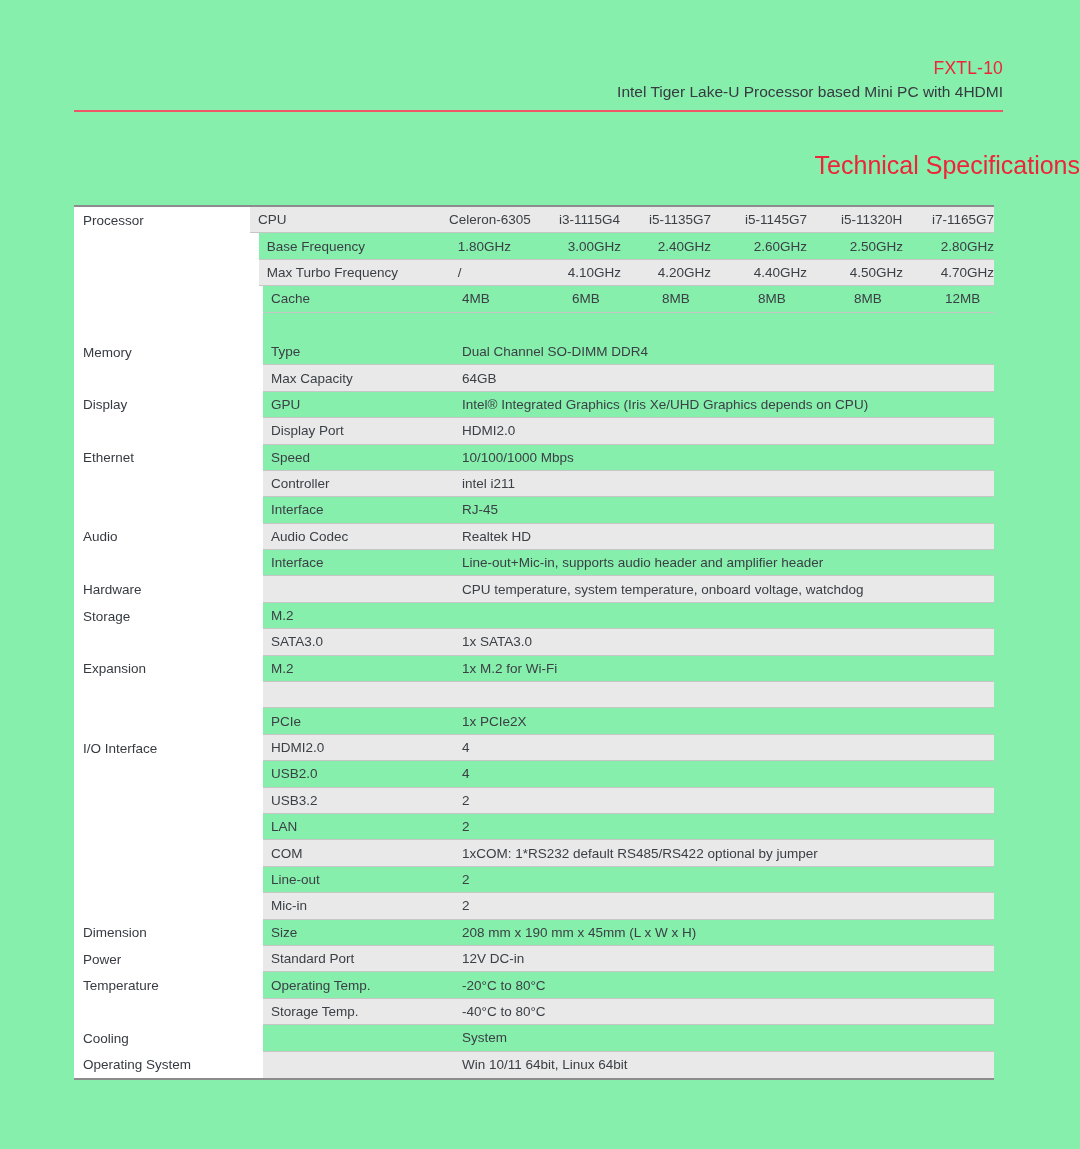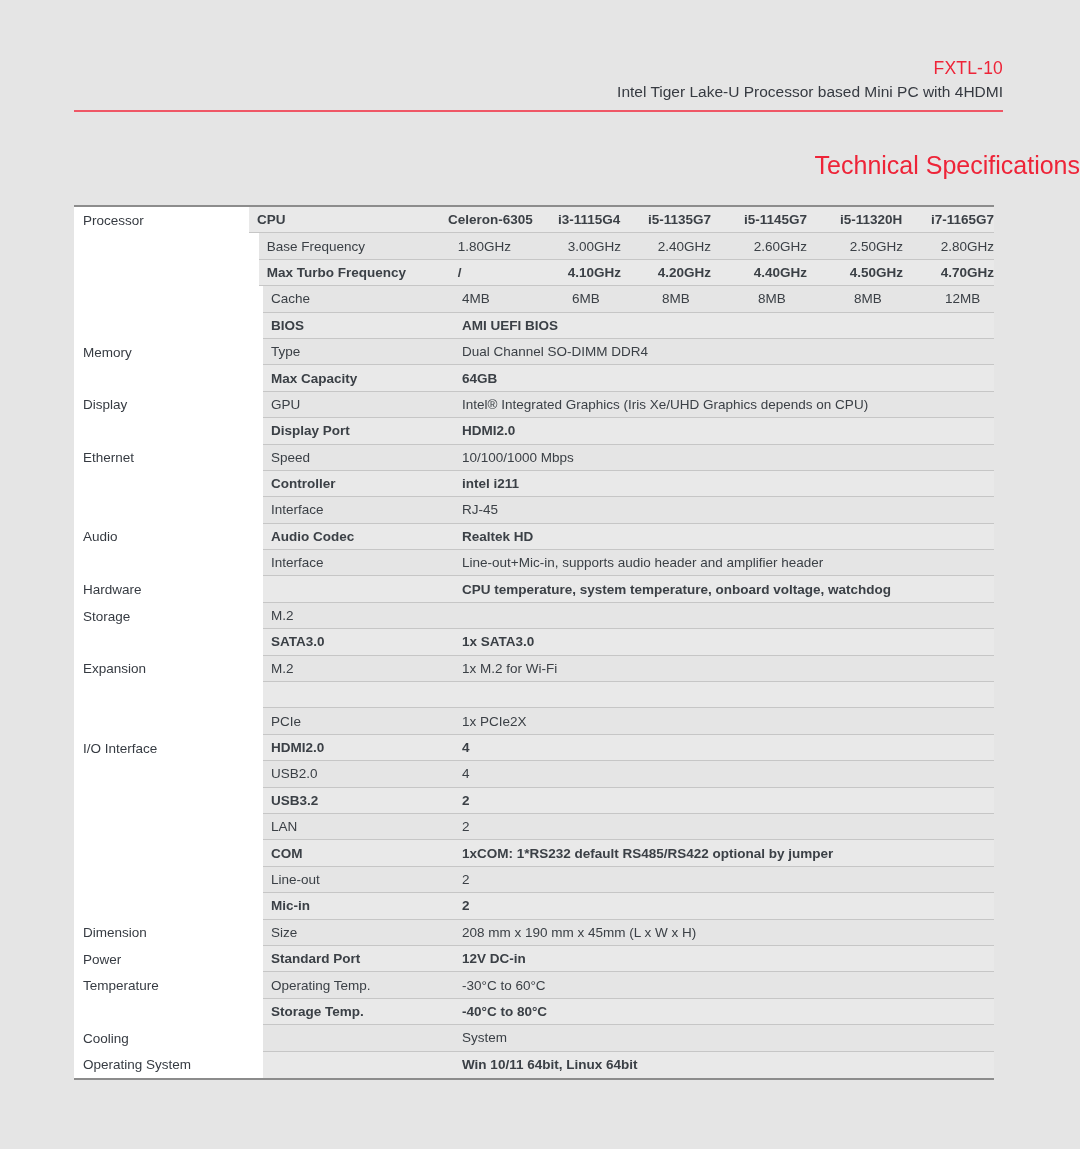--- a/index.html
+++ b/index.html
@@ -12,21 +12,21 @@
     --text:#3b4046;
   }
   *{margin:0;padding:0;box-sizing:border-box;}
   html,body{background:#ffffff;}
   body{
     width:1080px;height:1149px;
     font-family:"Liberation Sans",sans-serif;
     color:var(--text);
     overflow:hidden;
   }
-  .page{position:relative;width:1080px;height:1149px;background:#e5e5e5;}
+  .page{position:relative;width:1080px;height:1149px;background:#86efac;}
 
   
   .header{padding:58px 77px 0 74px;text-align:right;}
   .code{color:var(--accent);font-size:17.5px;line-height:20px;font-weight:500;letter-spacing:.2px;}
   .subtitle{margin-top:5px;color:#363a41;font-size:15.5px;line-height:18px;}
   .rule{margin:9px 77px 0 74px;height:2px;background:var(--divider-pink);}
 
   
   .section-title{margin:40px 0 0 81px;color:var(--accent);font-size:25px;line-height:27px;font-weight:500;text-align:right;}
 
@@ -41,21 +41,21 @@
     width:189px;padding-left:9px;background:#fff;
     display:flex;align-items:center;
     font-size:13.5px;color:#363b42;white-space:nowrap;
   }
   .rowbody{
     flex:1;display:flex;
     border-bottom:1px solid var(--row-divider);
     font-size:13.5px;color:var(--text);
   }
   .spec-row:last-child .rowbody{border-bottom:none;}
-  .rowbody.shaded{background:var(--row-shade);font-weight:bold;}
+  .rowbody.shaded{background:var(--row-shade);}
   .sub{width:192px;padding-left:8px;display:flex;align-items:center;white-space:nowrap;}
   .val{flex:1;padding-left:7px;display:flex;align-items:center;white-space:nowrap;}
   .val.multi{padding-left:0;}
   .cell{display:flex;align-items:center;padding-left:7px;white-space:nowrap;}
   .cell.c0{width:110px}
   .cell.c1{width:90px}
   .cell.c2{width:96px}
   .cell.c3{width:96px}
   .cell.c4{width:91px}
   .cell.c5{flex:1}
@@ -122,24 +122,20 @@
             <div class="cell c1">6MB</div>
             <div class="cell c2">8MB</div>
             <div class="cell c3">8MB</div>
             <div class="cell c4">8MB</div>
             <div class="cell c5">12MB</div>
           </div>
         </div>
       </div>
       <div class="spec-row">
         <div class="cat"></div>
-        <div class="rowbody shaded">
-          <div class="sub">BIOS</div>
-          <div class="val">AMI UEFI BIOS</div>
-        </div>
       </div>
       <div class="spec-row">
         <div class="cat">Memory</div>
         <div class="rowbody">
           <div class="sub">Type</div>
           <div class="val">Dual Channel SO-DIMM DDR4</div>
         </div>
       </div>
       <div class="spec-row">
         <div class="cat"></div>
@@ -297,21 +293,21 @@
         <div class="cat">Power</div>
         <div class="rowbody shaded">
           <div class="sub">Standard Port</div>
           <div class="val">12V DC-in</div>
         </div>
       </div>
       <div class="spec-row">
         <div class="cat">Temperature</div>
         <div class="rowbody">
           <div class="sub">Operating Temp.</div>
-          <div class="val">-30°C to 60°C</div>
+          <div class="val">-20°C to 80°C</div>
         </div>
       </div>
       <div class="spec-row">
         <div class="cat"></div>
         <div class="rowbody shaded">
           <div class="sub">Storage Temp.</div>
           <div class="val">-40°C to 80°C</div>
         </div>
       </div>
       <div class="spec-row">

